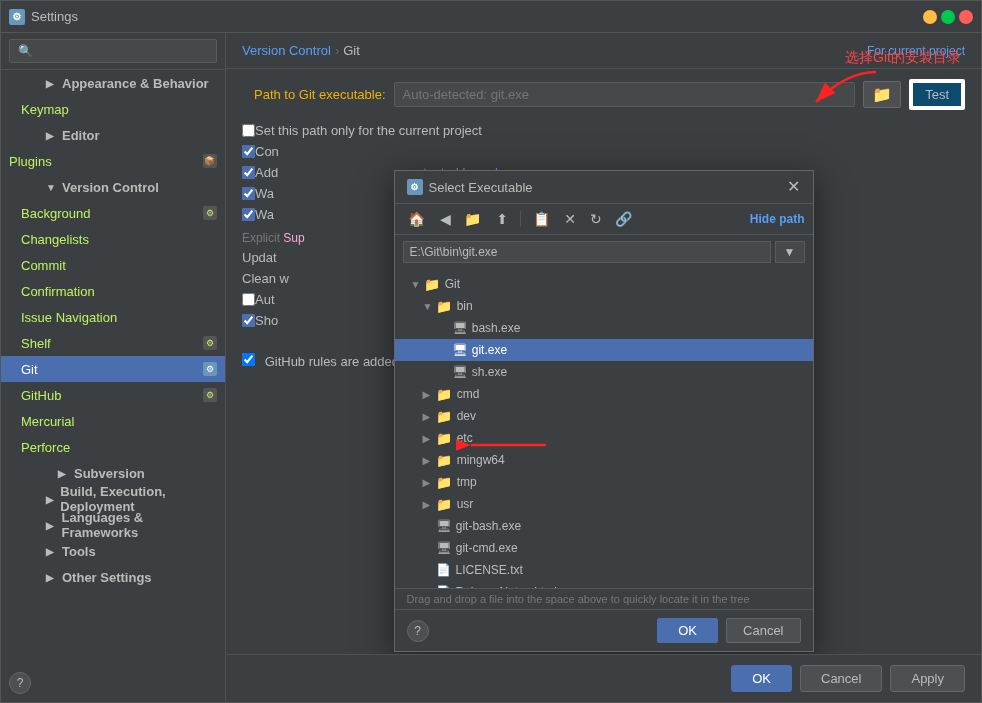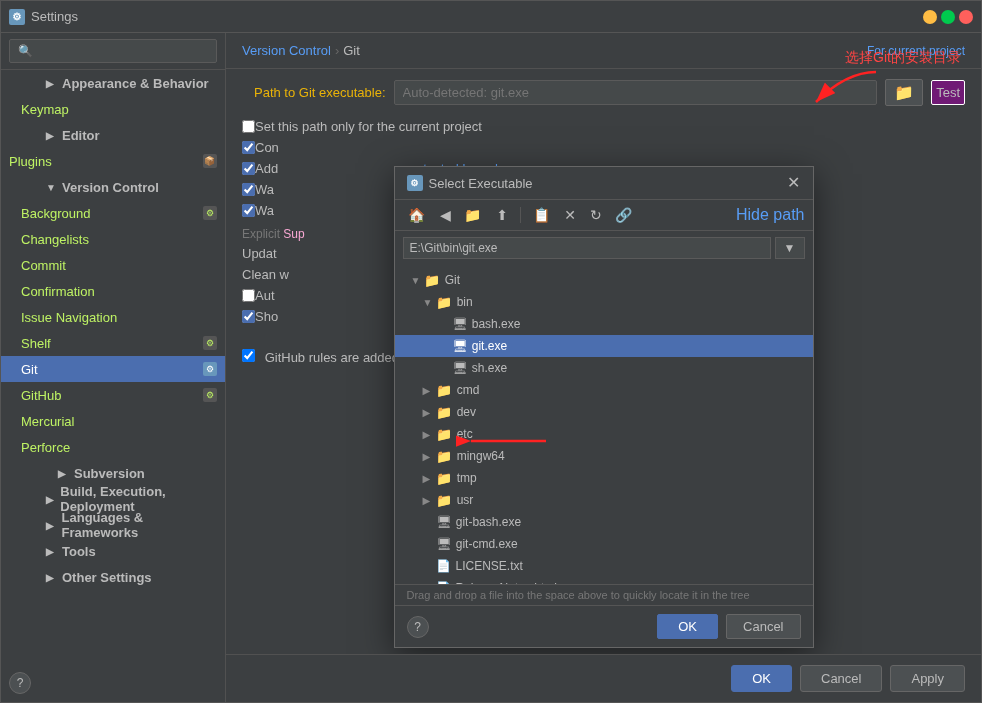--- a/index.html
+++ b/index.html
@@ -192,24 +192,24 @@
     .path-folder-btn {
       background: #4c5052;
       border: 1px solid #666;
       color: #bbbbbb;
       padding: 3px 8px;
       cursor: pointer;
       border-radius: 2px;
       font-size: 16px;
     }
     .test-btn {
-      background: #701a75;
-      border: 1px solid #ffffff;
-      color: #bbbbbb;
-      padding: 4px 4px;
+      background: #0c4a6e;
+      border: 4px solid #ffffff;
+      color: #bbbbbb;
+      padding: 4px 12px;
       cursor: pointer;
       border-radius: 2px;
       font-size: 13px;
     }
 
     .main-body {
       flex: 1;
       padding: 0 16px 8px 16px;
       overflow-y: auto;
       position: relative;
@@ -332,22 +332,23 @@
     }
     .dialog-toolbar-sep {
       width: 1px;
       height: 16px;
       background: #555;
       margin: 0 4px;
     }
     .hide-path-link {
       margin-left: auto;
       color: #589df6;
-      font-size: 16px;
-      cursor: pointer;
+      font-size: 12px;
+      cursor: pointer;
+      font-weight: bold;
     }
 
     
     .dialog-path-row {
       padding: 6px 8px;
       display: flex;
       gap: 4px;
     }
     .dialog-path-input {
       flex: 1;

